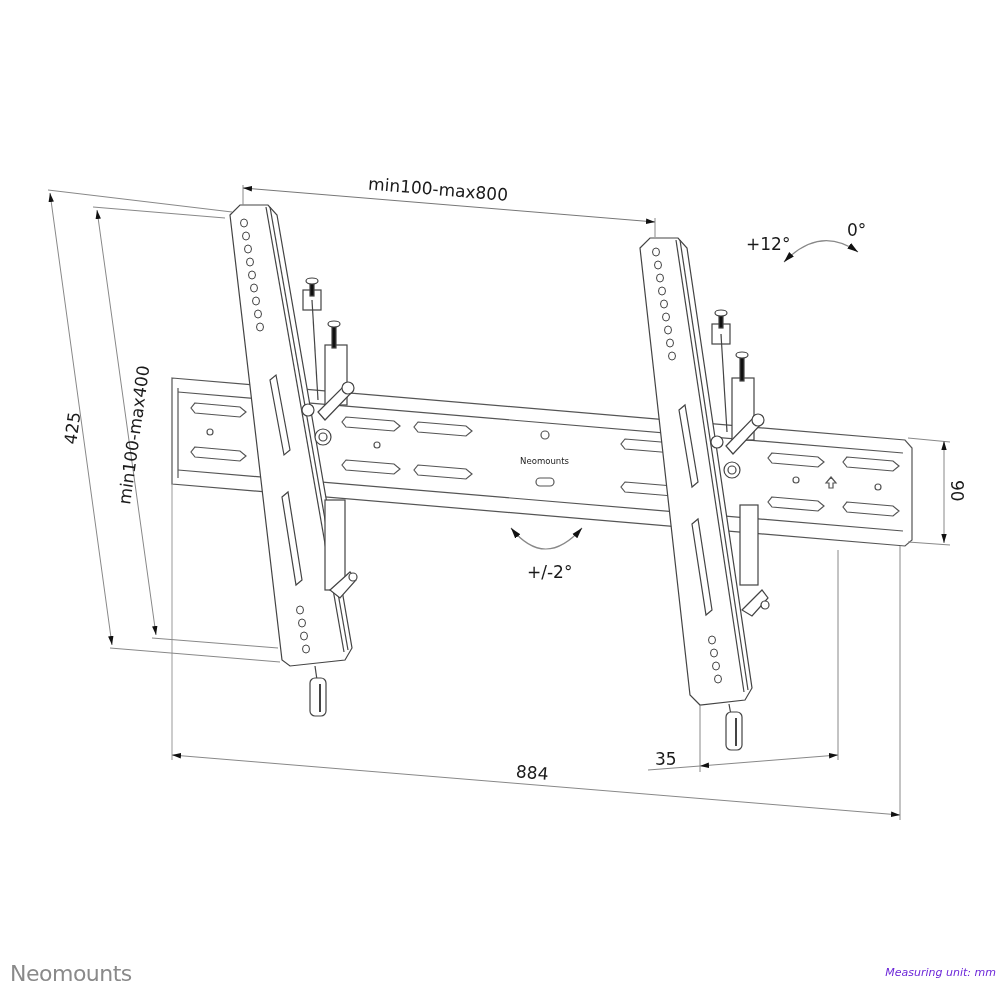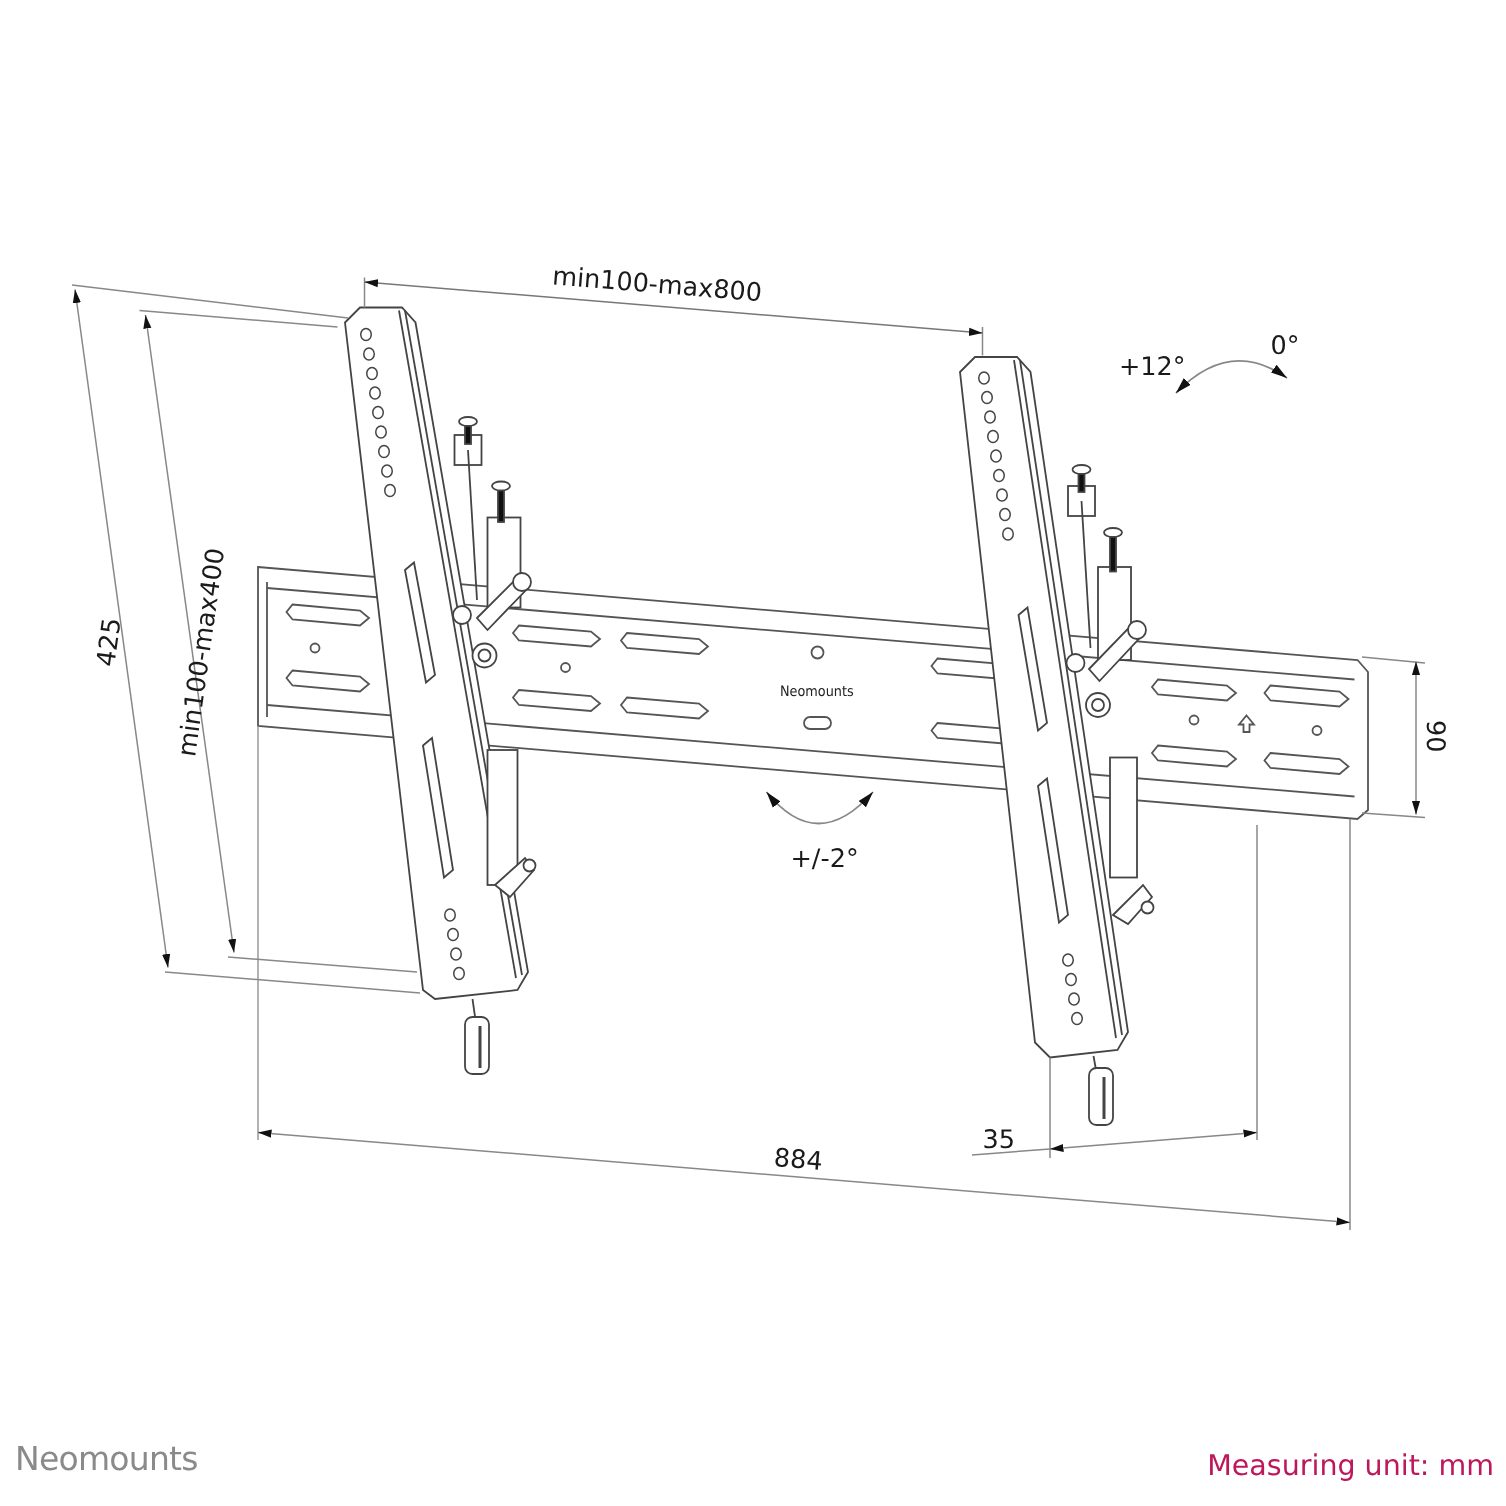--- a/index.html
+++ b/index.html
@@ -1,21 +1,21 @@
 <!DOCTYPE html>
 <html><head>
   <meta charset="utf-8">
   <style>
     html, body { margin: 0; padding: 0; background: #ffffff; }
     body { width: 1004px; height: 1004px; position: relative; overflow: hidden; font-family: "DejaVu Sans", sans-serif; }
     #drawing { position: absolute; left: 0; top: 0; width: 1004px; height: 1004px; }
     .dim-text { font-family: "DejaVu Sans", sans-serif; font-size: 17px; fill: #1a1a1a; }
     .brand-small { font-family: "DejaVu Sans Condensed", "DejaVu Sans", sans-serif; font-size: 9.5px; fill: #222; }
     .footer-brand { position: absolute; left: 10px; top: 961px; font-family: "DejaVu Sans", sans-serif; font-size: 22px; color: #8a8a8a; letter-spacing: -0.5px; }
-    .footer-unit { position: absolute; right: 8px; top: 966px; font-family: "DejaVu Sans", sans-serif; font-size: 19px; color: #be185d; }
+    .footer-unit { position: absolute; right: 8px; top: 966px; font-family: "DejaVu Sans", sans-serif; font-size: 11px; color: #6d28d9; font-style: italic; }
   </style>
 </head>
 <body>
 
 <svg id="drawing" viewBox="0 0 1004 1004" xmlns="http://www.w3.org/2000/svg">
   <defs>
     <marker id="arr" viewBox="0 0 10 10" refX="10" refY="5" markerWidth="9" markerHeight="9" orient="auto-start-reverse">
       <path d="M0,2 L10,5 L0,8 z" fill="#111"></path>
     </marker>
   </defs>

